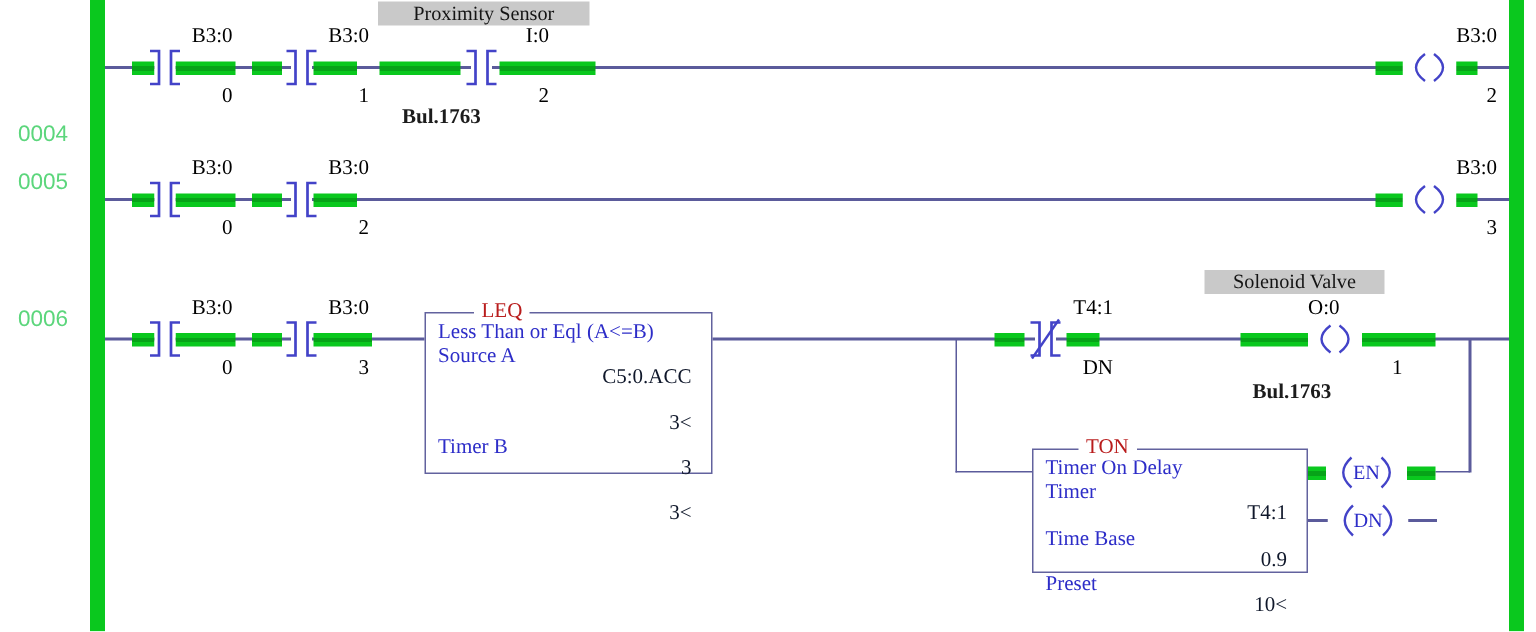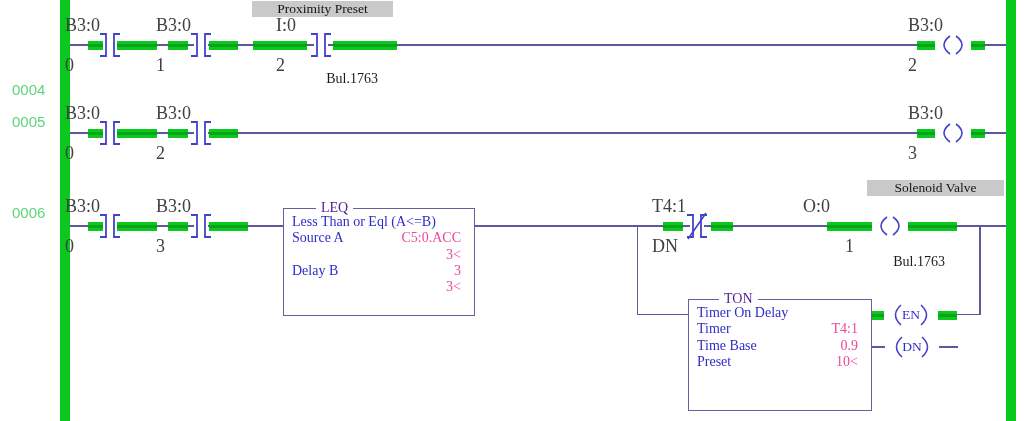--- a/index.html
+++ b/index.html
@@ -5,35 +5,35 @@
   html,body{margin:0;padding:0;background:#ffffff;}
   #canvas{position:relative;width:1024px;height:421px;background:#ffffff;overflow:hidden;
           font-family:"Liberation Serif",serif;}
   .rail{position:absolute;top:0;height:421px;width:10px;background:#0AC81E;}
   .wire{position:absolute;height:1.5px;background:#5B5B9B;}
   .vwire{position:absolute;width:1.5px;background:#5B5B9B;}
   .hl{position:absolute;height:9px;
       background:linear-gradient(#0AC81E 0 3px,#07A318 3px 6px,#0AC81E 6px 9px);}
   .rnum{position:absolute;left:12px;width:50px;font-family:"Liberation Sans",sans-serif;
         font-size:15px;color:#5CD67C;}
-  .addr{position:absolute;width:90px;margin-left:-45px;text-align:left;font-size:18px;
-        color:#404040;height:16px;line-height:16px;}
-  .note{position:absolute;width:110px;margin-left:-55px;text-align:right;font-size:14px;
-        color:#1C1C1C;height:16px;line-height:16px;}
+  .addr{position:absolute;width:90px;margin-left:-45px;text-align:right;font-size:14px;
+        color:#000000;height:16px;line-height:16px;}
+  .note{position:absolute;width:110px;margin-left:-55px;text-align:left;font-size:14px;
+        color:#1C1C1C;height:16px;line-height:16px;font-weight:bold;}
   .desc-label{position:absolute;background:#C9C9C9;color:#141414;font-size:13.5px;
         text-align:center;height:16px;line-height:16px;}
   .sym{position:absolute;}
   .box{position:absolute;background:#ffffff;border:1.4px solid #62629E;box-sizing:border-box;}
-  .box-title{position:absolute;top:-9px;background:#ffffff;padding:0 5px;color:#4c1d95;
+  .box-title{position:absolute;top:-9px;background:#ffffff;padding:0 5px;color:#b91c1c;
         font-size:14px;line-height:16px;}
   .box-body{padding-top:5px;}
   .box-row{display:flex;justify-content:space-between;padding:0 13px 0 8px;font-size:14px;
         line-height:16.3px;}
   .box-row .lbl{color:#2D2DC8;white-space:pre;font-family:Liberation Serif, serif;}
-  .box-row .val{color:#ec4899;white-space:pre;}
+  .box-row .val{color:#0f172a;white-space:pre;margin-top:14px;}
   .coil-tag{position:absolute;width:54px;text-align:center;color:#2D2DC8;font-size:13.5px;
         height:14px;line-height:14px;}
 </style>
 </head>
 <body>
 
 <div id="canvas">
 
   <div class="rail" style="left:60px;"></div>
   <div class="rail" style="left:1006px;"></div>
@@ -65,21 +65,21 @@
     <path d="M7,4 H13 V26 H7" fill="none" stroke="#4343C8" stroke-width="1.8"></path>
     <path d="M27,4 H21 V26 H27" fill="none" stroke="#4343C8" stroke-width="1.8"></path>
   </svg>
 
   <svg class="sym" style="left:935px;top:33px;" width="36" height="24">
     <rect x="0" y="0" width="36" height="24" fill="#ffffff"></rect>
     <path d="M15,3 Q3,12 15,21" fill="none" stroke="#4343C8" stroke-width="1.6"></path>
     <path d="M21,3 Q33,12 21,21" fill="none" stroke="#4343C8" stroke-width="1.6"></path>
   </svg>
 
-  <div class="desc-label" style="left:252px;top:1px;width:141px;">Proximity Preset</div>
+  <div class="desc-label" style="left:252px;top:1px;width:141px;">Proximity Sensor</div>
   <div class="addr" style="left:110px;top:17px;">B3:0</div>
   <div class="addr" style="left:110px;top:57px;">0</div>
   <div class="addr" style="left:201px;top:17px;">B3:0</div>
   <div class="addr" style="left:201px;top:57px;">1</div>
   <div class="addr" style="left:321px;top:17px;">I:0</div>
   <div class="addr" style="left:321px;top:57px;">2</div>
   <div class="note" style="left:323px;top:71px;">Bul.1763</div>
   <div class="addr" style="left:953px;top:17px;">B3:0</div>
   <div class="addr" style="left:953px;top:57px;">2</div>
 
@@ -147,56 +147,56 @@
     <path d="M15,3 Q3,12 15,21" fill="none" stroke="#4343C8" stroke-width="1.6"></path>
     <path d="M21,3 Q33,12 21,21" fill="none" stroke="#4343C8" stroke-width="1.6"></path>
   </svg>
 
   <div class="addr" style="left:110px;top:198px;">B3:0</div>
   <div class="addr" style="left:110px;top:238px;">0</div>
   <div class="addr" style="left:201px;top:198px;">B3:0</div>
   <div class="addr" style="left:201px;top:238px;">3</div>
   <div class="addr" style="left:697px;top:198px;">T4:1</div>
   <div class="addr" style="left:697px;top:238px;">DN</div>
-  <div class="desc-label" style="left:867px;top:180px;width:137px;">Solenoid Valve</div>
+  <div class="desc-label" style="left:803px;top:180px;width:120px;">Solenoid Valve</div>
   <div class="addr" style="left:848px;top:198px;">O:0</div>
   <div class="addr" style="left:890px;top:238px;">1</div>
   <div class="note" style="left:890px;top:254px;">Bul.1763</div>
 
   <div class="box" style="left:283px;top:208px;width:192px;height:108px;">
     <div class="box-title" style="left:32px;">LEQ</div>
     <div class="box-body">
       <div class="box-row">
           <span class="lbl">Less Than or Eql (A&lt;=B)</span>
         </div>
       <div class="box-row">
           <span class="lbl">Source A</span>
           <span class="val">C5:0.ACC</span>
         </div>
       <div class="box-row">
           <span class="lbl"></span>
           <span class="val">3&lt;</span>
         </div>
       <div class="box-row">
-          <span class="lbl">Delay B</span>
+          <span class="lbl">Timer B</span>
           <span class="val">3</span>
         </div>
       <div class="box-row">
           <span class="lbl"></span>
           <span class="val">3&lt;</span>
         </div>
     </div>
   </div>
 
   <div class="vwire" style="left:636.5px;top:226px;height:89px;"></div>
   <div class="wire" style="left:637px;top:313.5px;width:51px;"></div>
   <div class="vwire" style="left:979px;top:226px;height:89px;"></div>
   <div class="wire" style="left:957px;top:313.5px;width:23px;"></div>
 
-  <div class="box" style="left:688px;top:299px;width:184px;height:112px;">
+  <div class="box" style="left:688px;top:299px;width:184px;height:83px;">
     <div class="box-title" style="left:30px;">TON</div>
     <div class="box-body">
       <div class="box-row">
           <span class="lbl">Timer On Delay</span>
         </div>
       <div class="box-row">
           <span class="lbl">Timer</span>
           <span class="val">T4:1</span>
         </div>
       <div class="box-row">

